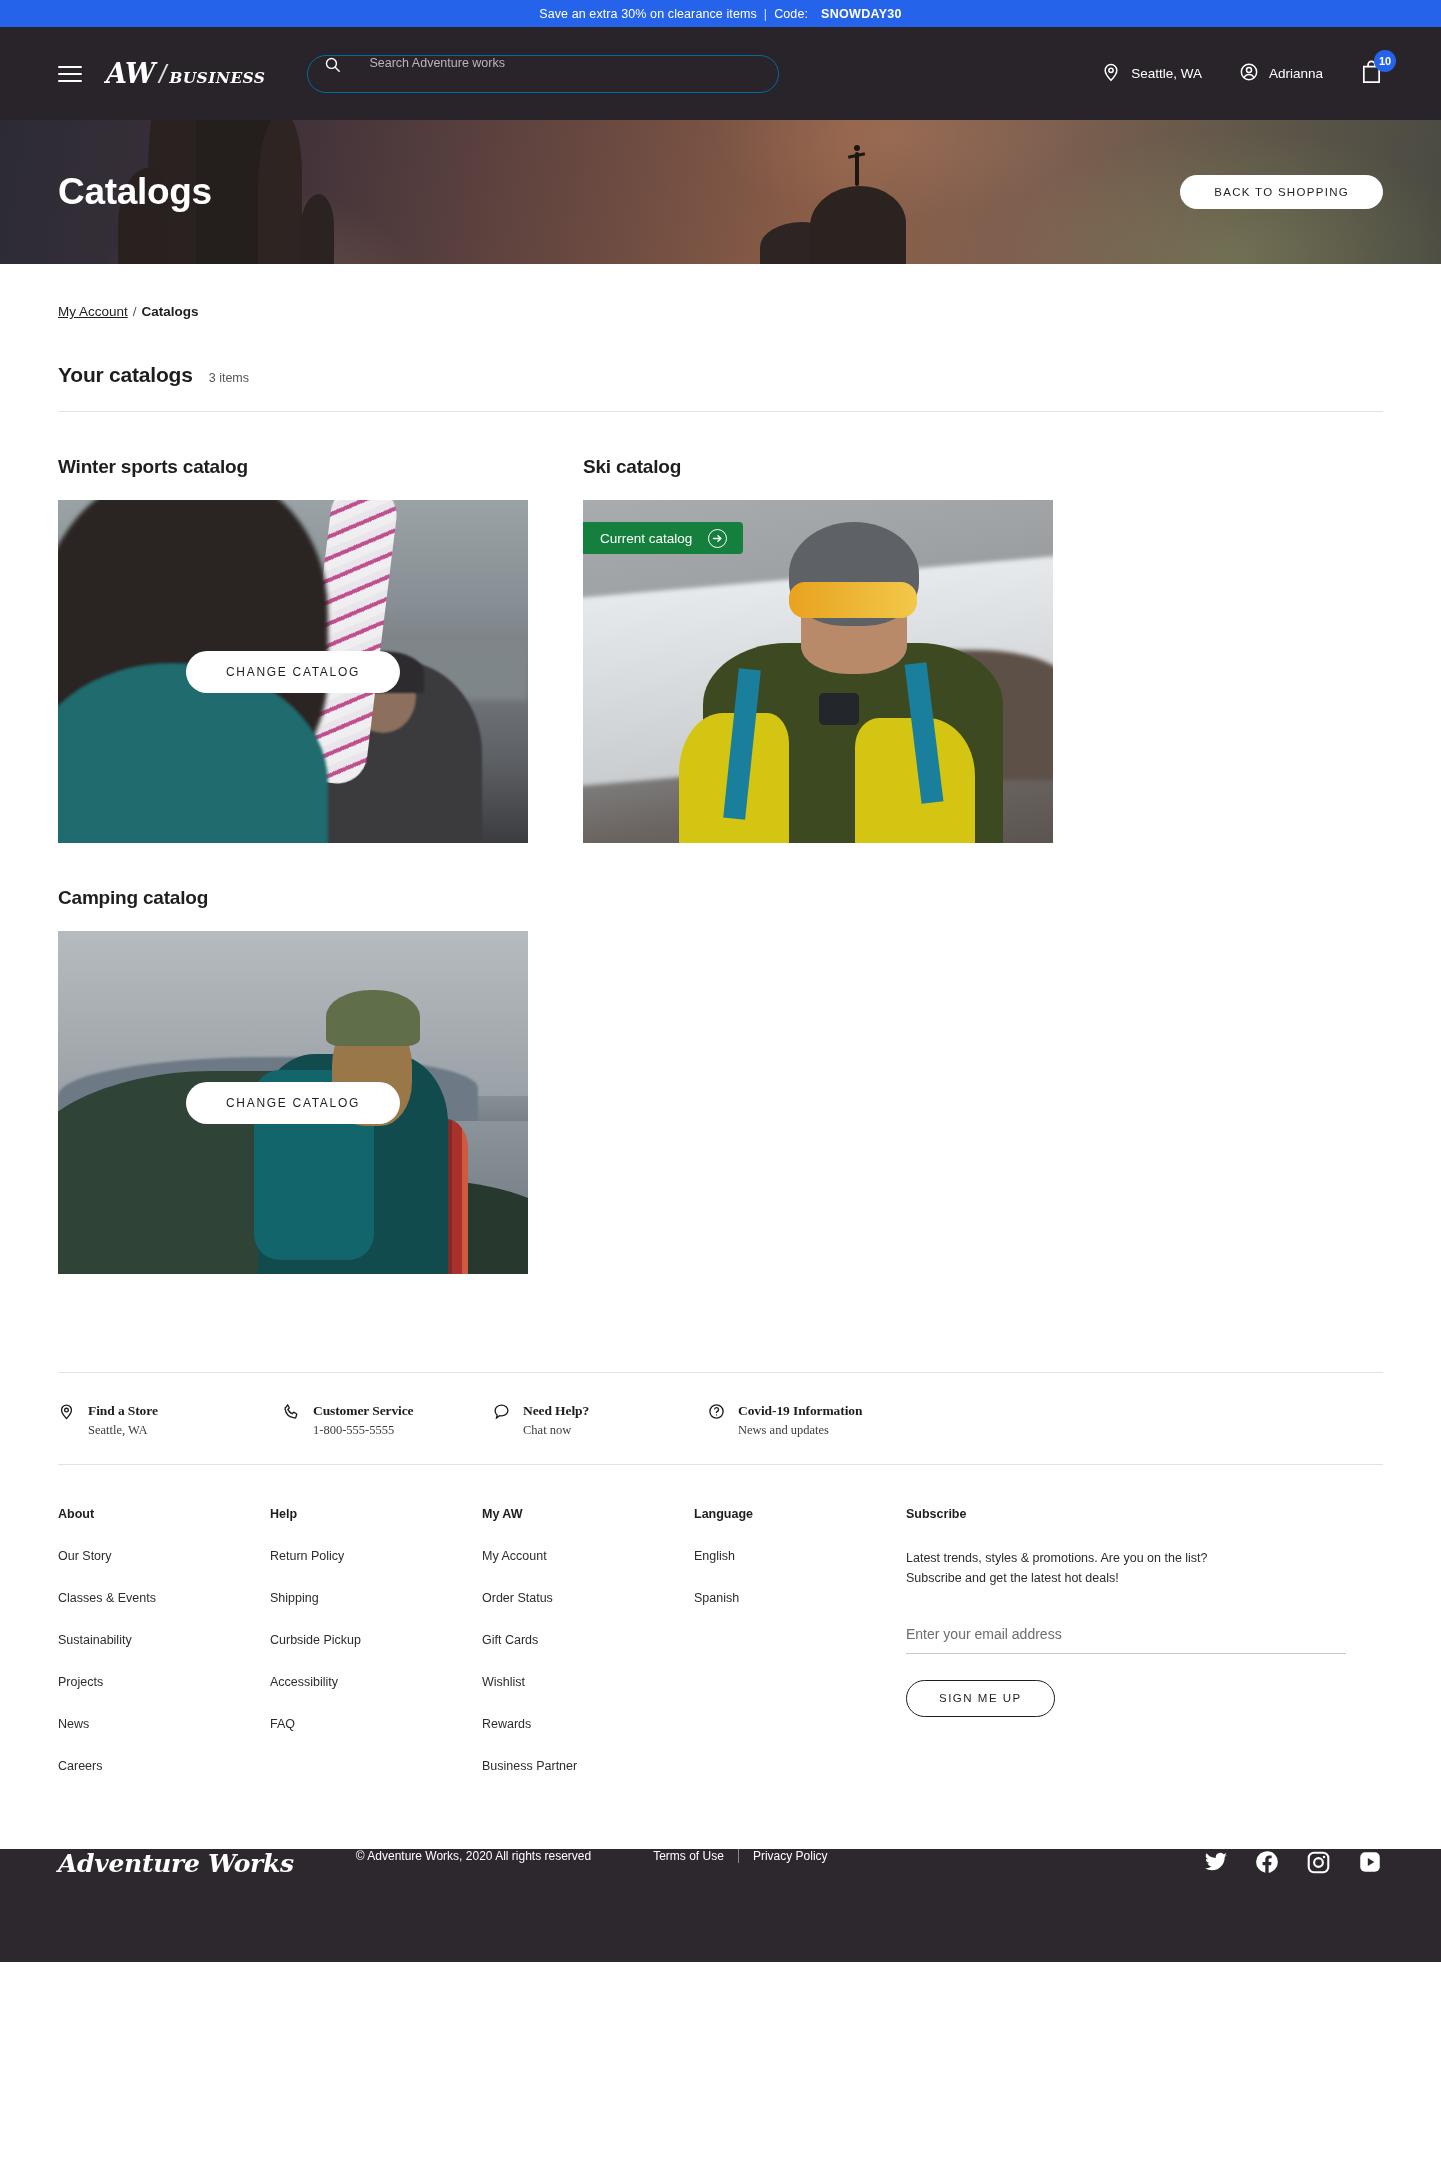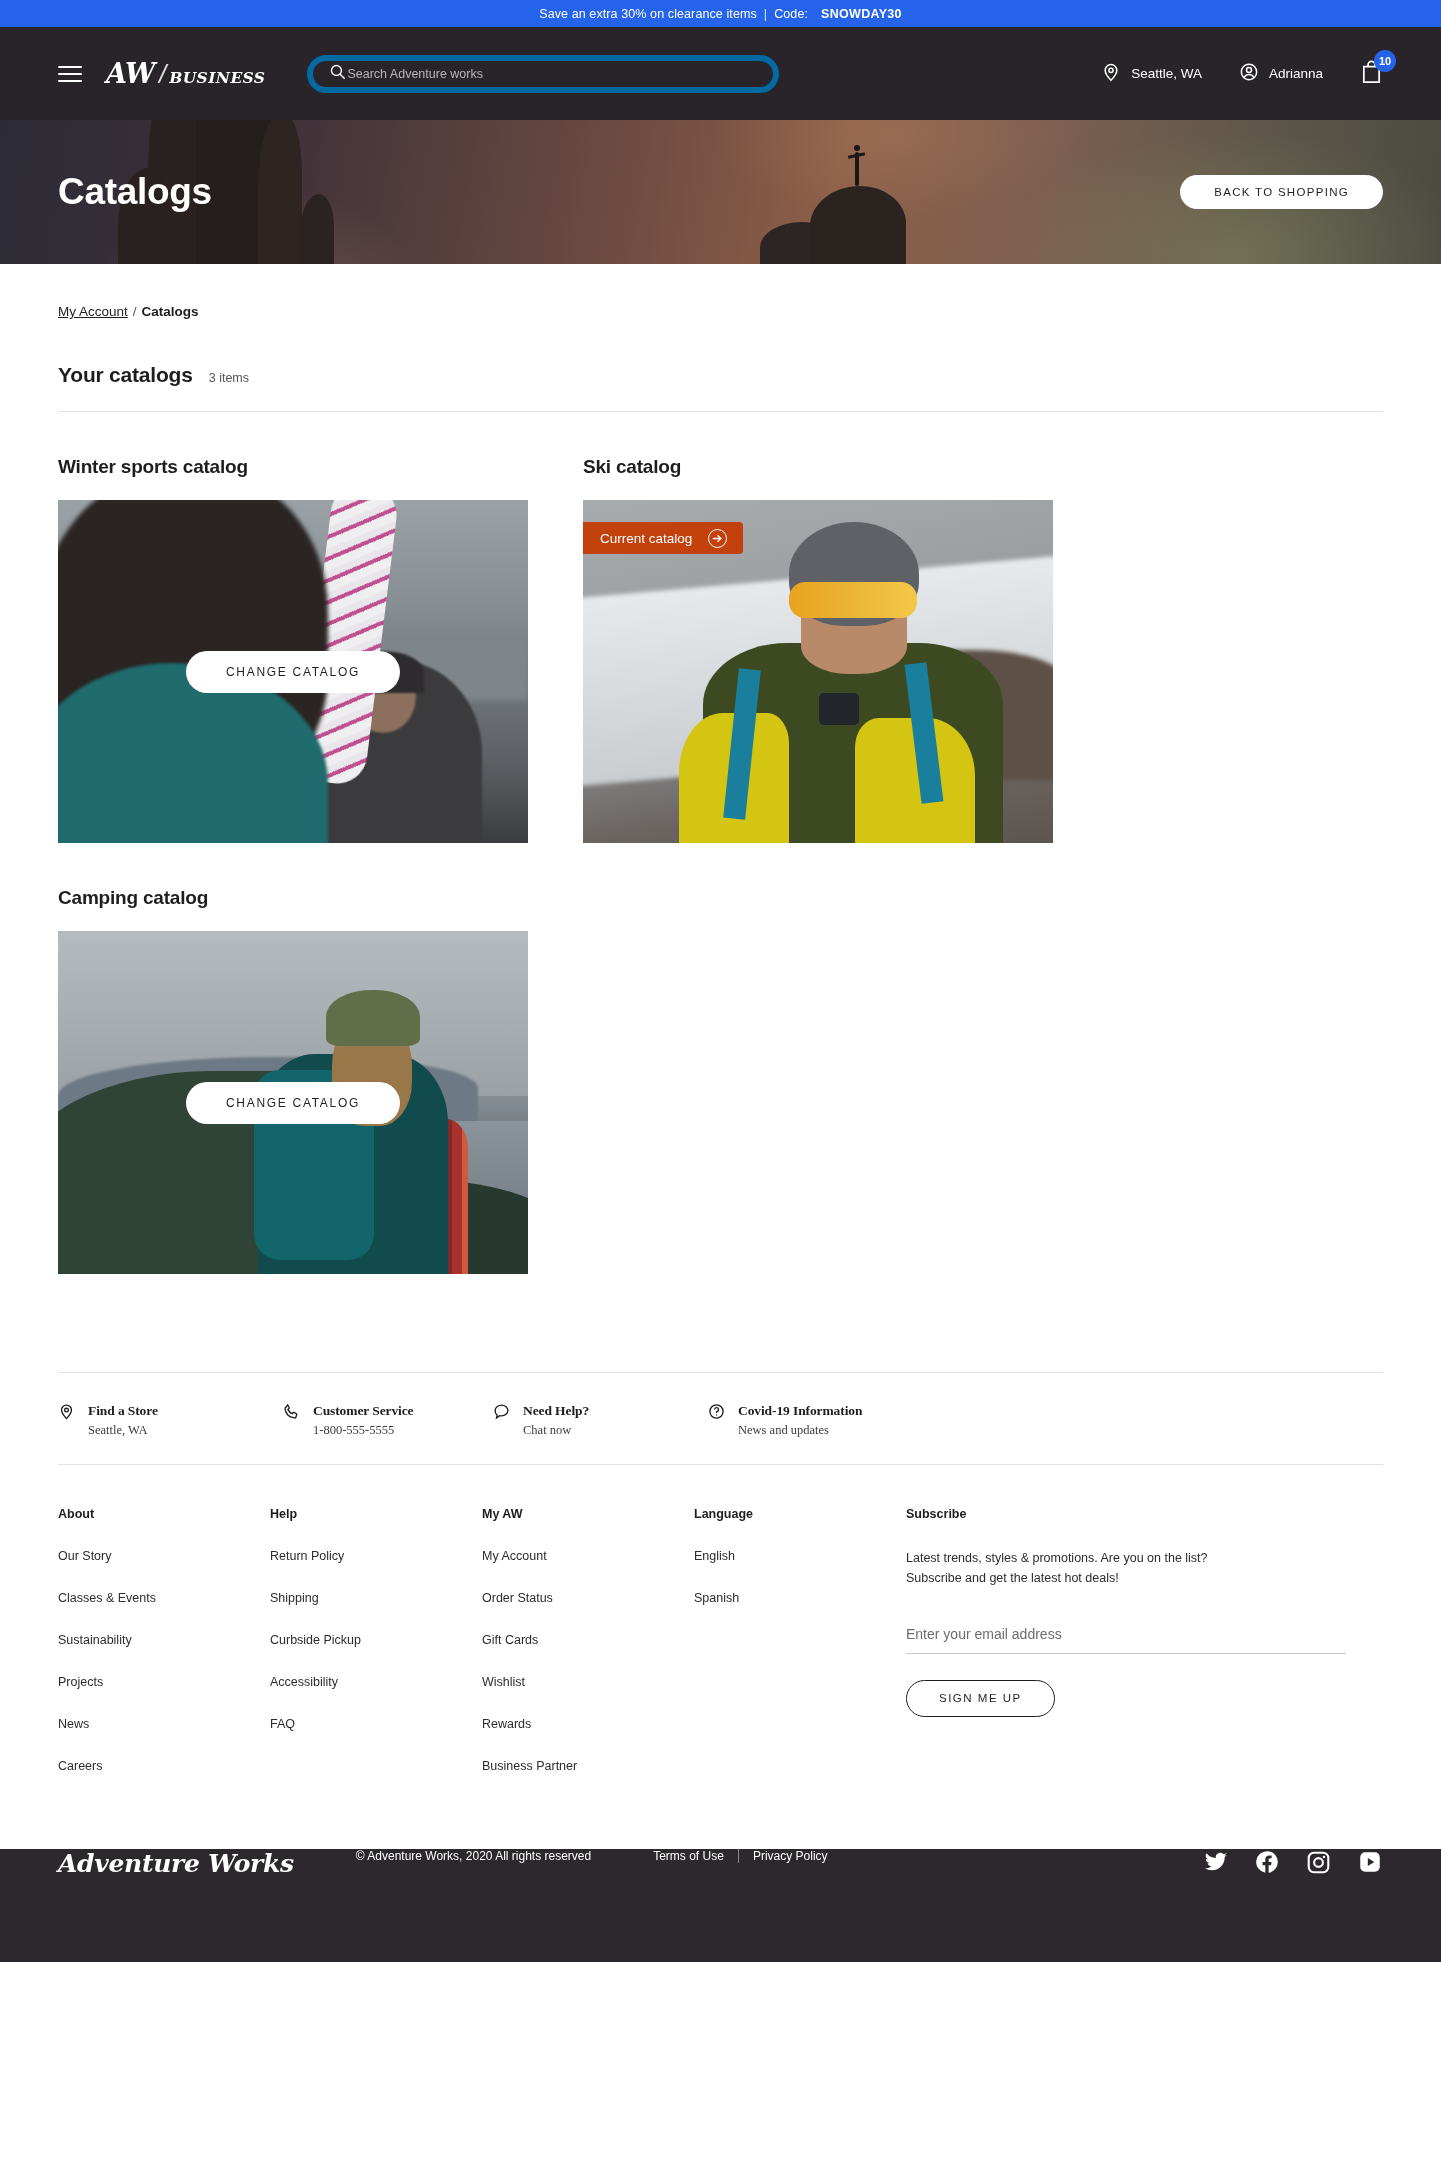--- a/index.html
+++ b/index.html
@@ -45,25 +45,25 @@
   }
   .logo .slash { font-size: 26px; font-weight: 300; margin: 0 3px 0 4px; font-style: italic; opacity:.85;}
   .logo .biz {
     font-family: "DejaVu Serif", serif;
     font-weight: 700; font-style: italic;
     font-size: 15.5px; letter-spacing: .4px;
   }
   .searchbar {
     margin-left: 42px;
     width: 472px; height: 38px;
-    border: 6px solid #0369a1;
+    border: 1px solid #0369a1;
     border-radius: 19px;
-    display: flex; align-items: center;
+    display: flex; align-items: flex-start;
     padding: 0 16px;
-    gap: 1px;
+    gap: 28px;
   }
   .searchbar input {
     flex: 1; background: transparent; border: none; outline: none;
     color: #e3e0e3; font-size: 12.5px;
     font-family: "Liberation Sans", sans-serif;
   }
   .searchbar input::placeholder { color: #b9b5ba; }
   .hdr-right { margin-left: auto; display: flex; align-items: center; gap: 37px; }
   .hdr-item { display: flex; align-items: center; gap: 10px; color: #fff; font-size: 13.5px; cursor: pointer; }
   .cart { position: relative; display:flex; align-items:center; cursor:pointer; }
@@ -142,21 +142,21 @@
   }
   .change-btn {
     position: relative; z-index: 4;
     background:#fff; color:#221f24; border:none;
     border-radius: 23px; height: 42px; padding: 0 40px;
     font-size: 12px; letter-spacing: 1.7px; font-weight: 500;
     font-family:"Liberation Sans", sans-serif; cursor:pointer;
   }
   .badge-current {
     position:absolute; top:22px; left:0; z-index:5;
-    background:#c2410c; color:#fff;
+    background:#15803d; color:#fff;
     height: 32px; display:flex; align-items:center; gap:16px;
     padding: 0 16px 0 17px; border-radius: 0 4px 4px 0;
     font-size: 13.5px;
   }
   .badge-current .arrow-circ {
     width:19px; height:19px; border:1.6px solid #fff; border-radius:50%;
     display:flex; align-items:center; justify-content:center;
   }
 
   

